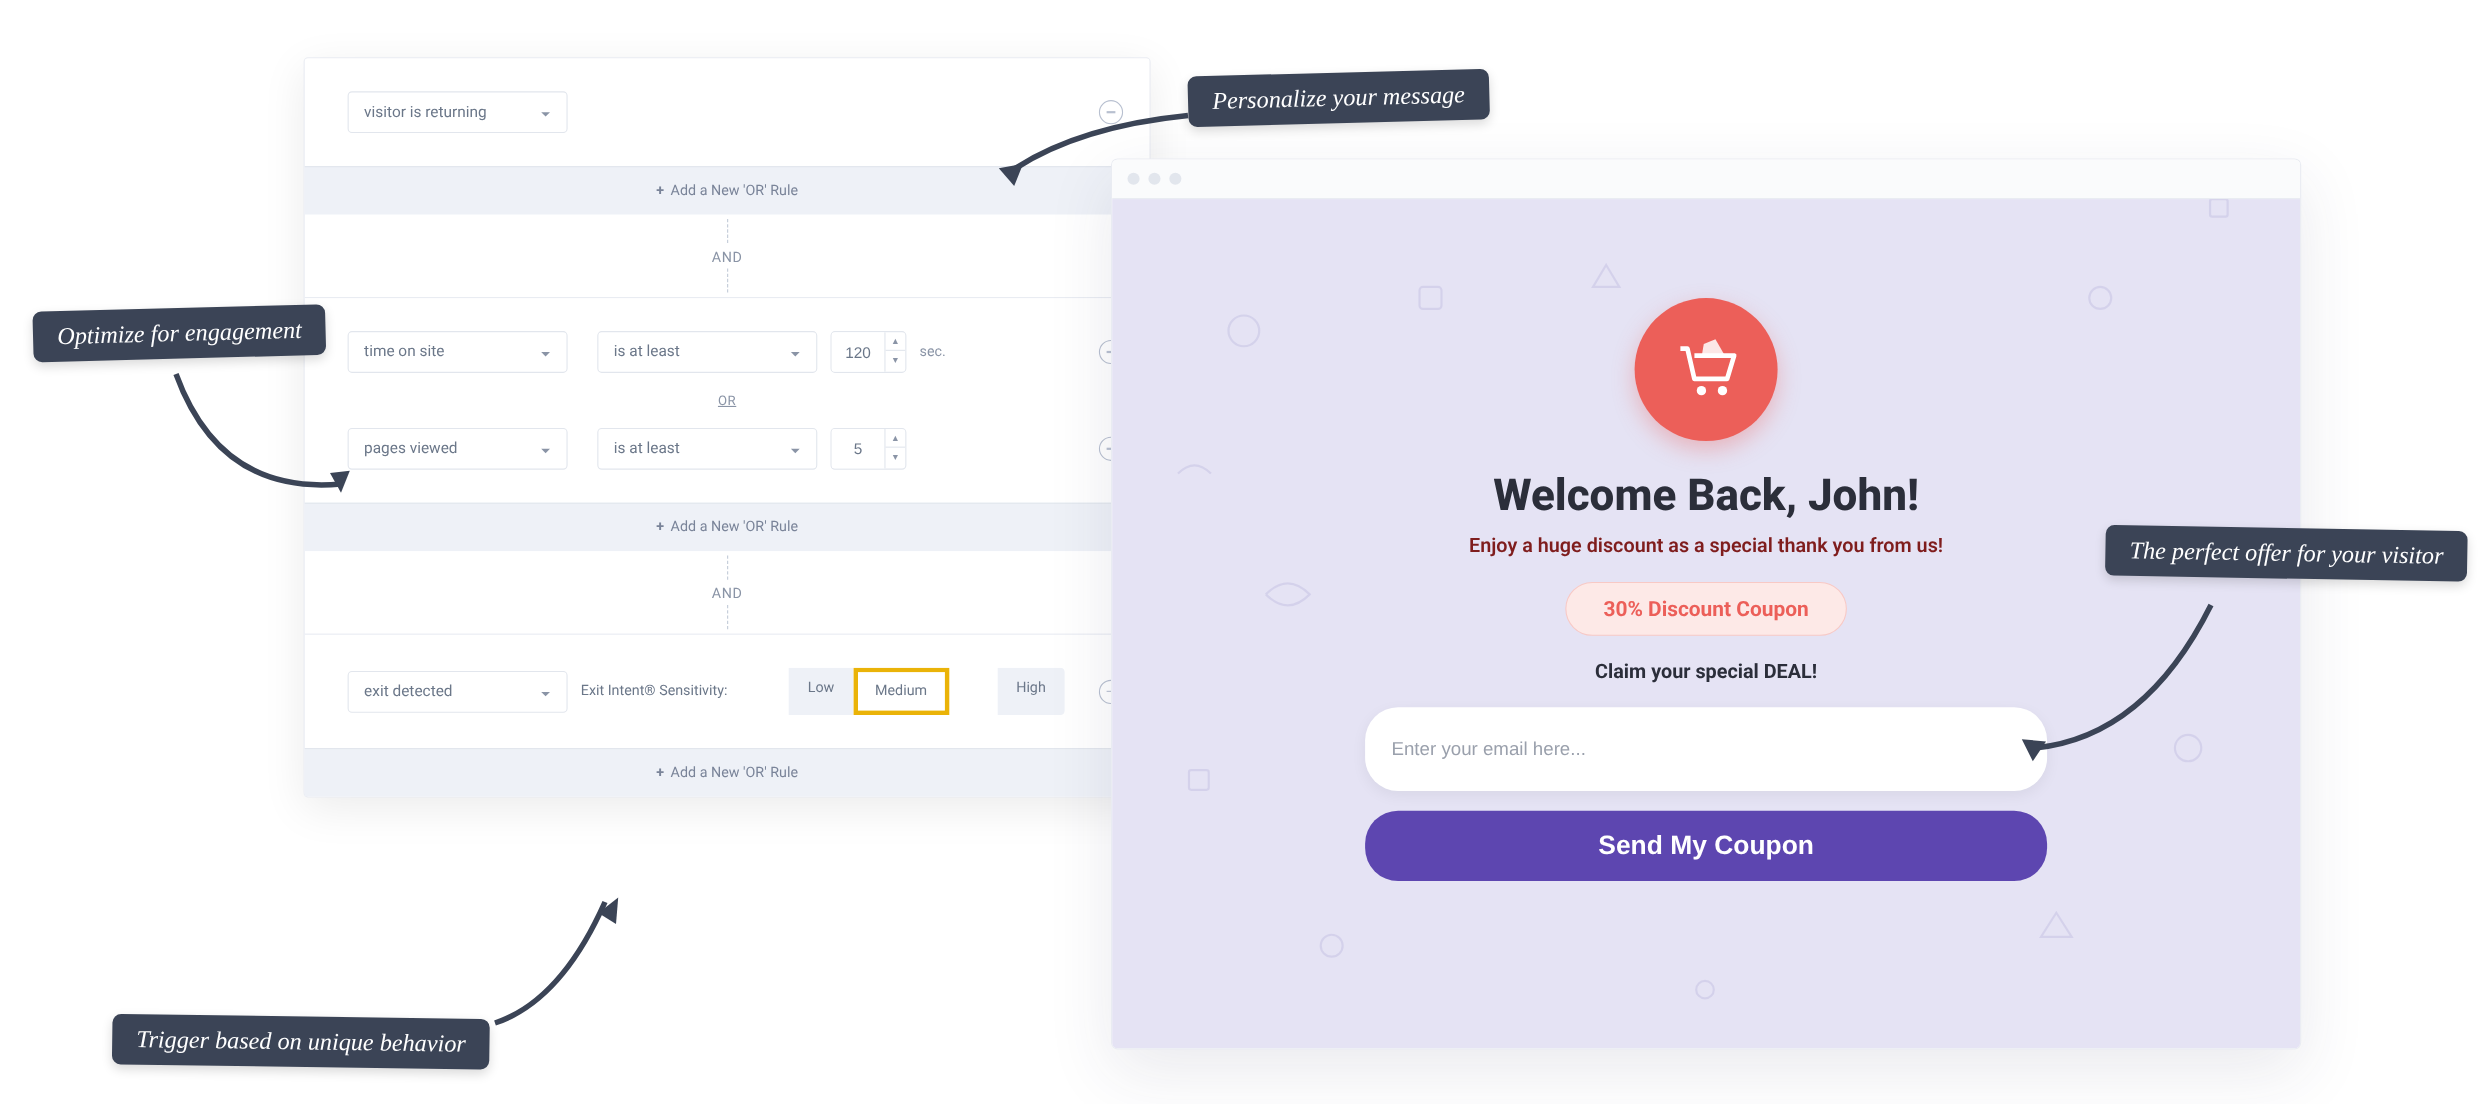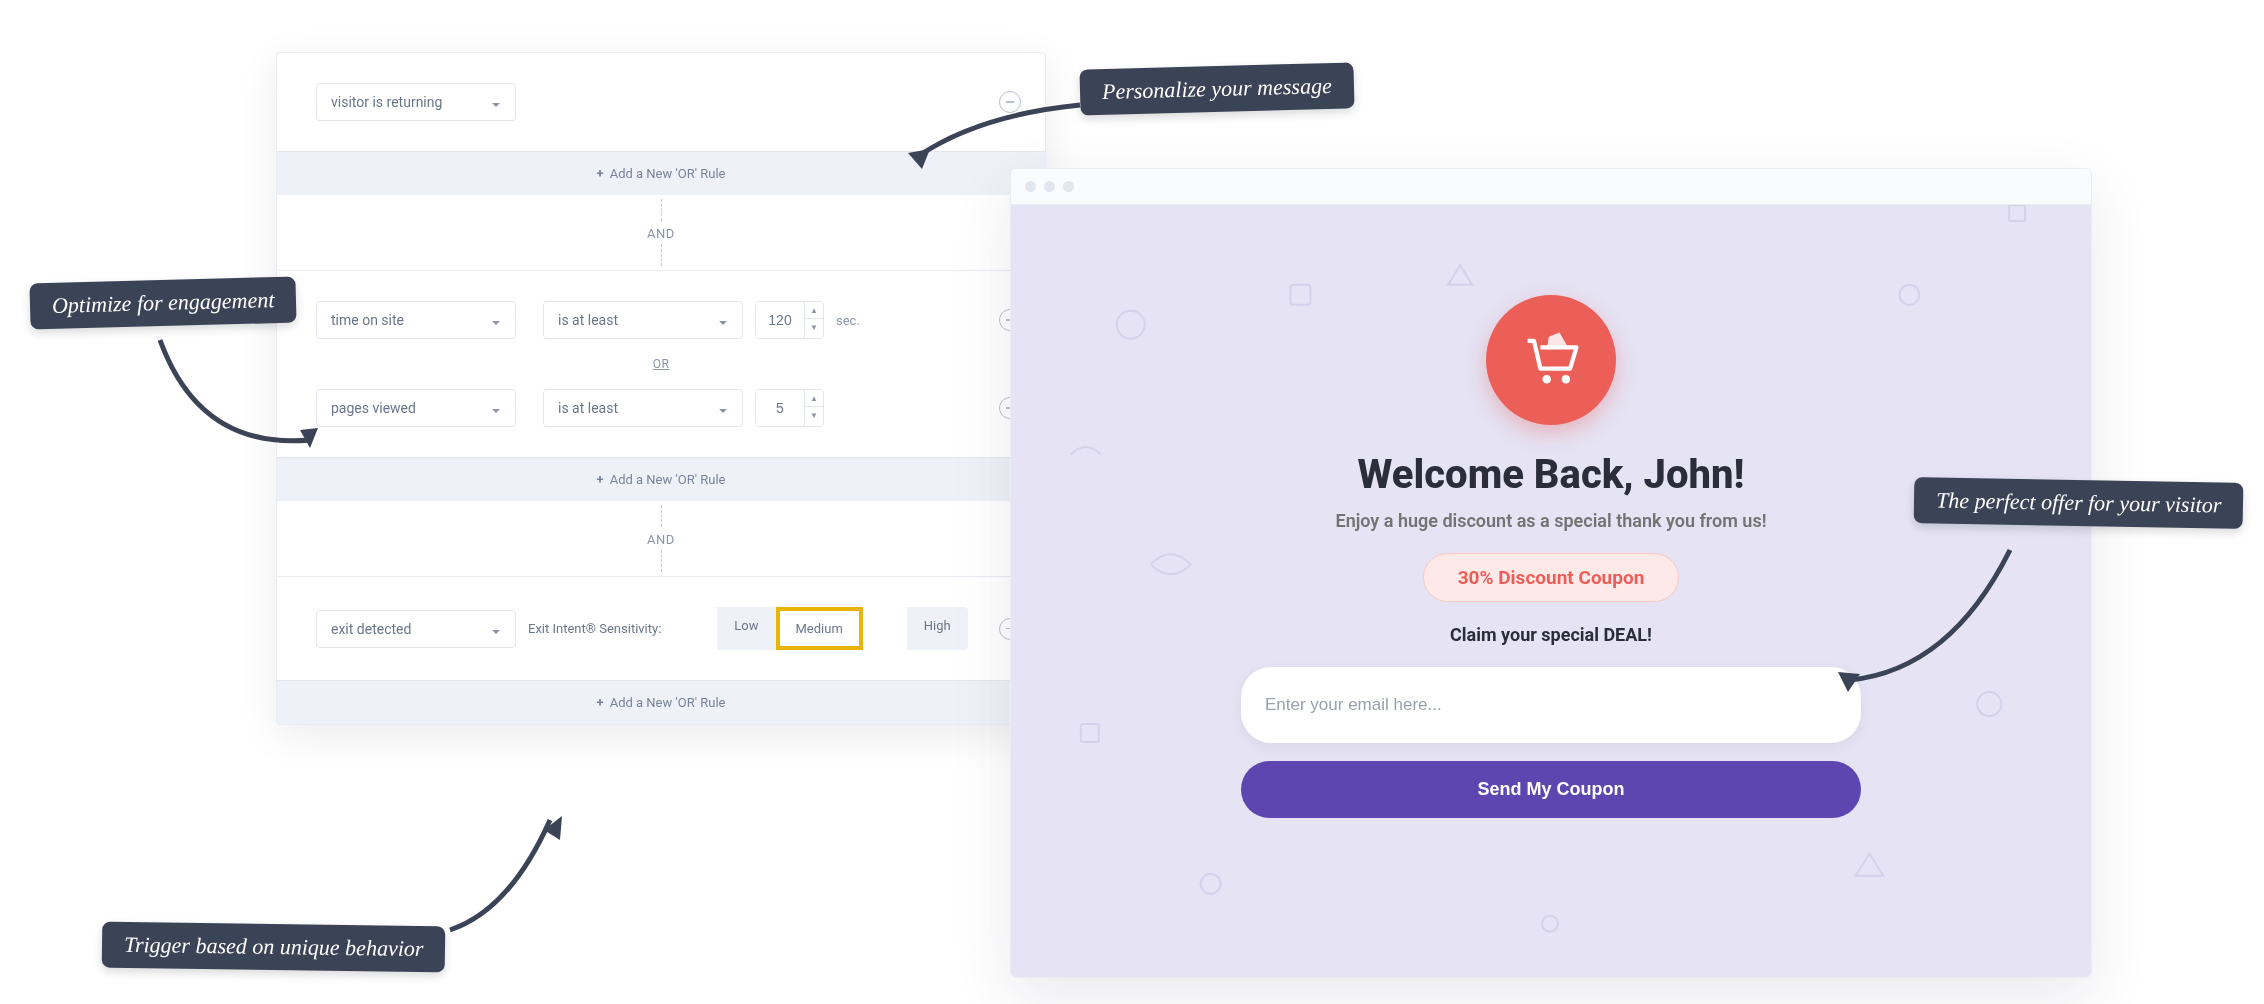--- a/index.html
+++ b/index.html
@@ -172,21 +172,21 @@
 .seg-btn.active {
   background: #fff;
   border: 4px solid #eab308;
 }
 .seg-btn:not(.active) { border: 1px solid transparent; margin-left: 44px; }
 
 
 .browser-preview {
   position: absolute;
   left: 1010px;
-  top: 168px;
+  top: 144px;
   width: 1082px;
   height: 810px;
   background: #fff;
   border: 1px solid #e9ecf2;
   border-radius: 6px;
   box-shadow: 0 20px 60px rgba(50,50,93,0.1);
   overflow: hidden;
 }
 .browser-bar {
   height: 36px;
@@ -229,21 +229,21 @@
 
 .welcome-title {
   font-size: 40px;
   font-weight: 800;
   color: #2b2e3a;
   margin-bottom: 12px;
 }
 .welcome-sub {
   font-size: 18px;
   font-weight: 600;
-  color: #737373;
+  color: #7f1d1d;
   margin-bottom: 22px;
 }
 .coupon-pill {
   background: #fde9e7;
   border: 1px solid #f8c9c5;
   color: #ec5f59;
   font-weight: 700;
   font-size: 19px;
   padding: 12px 34px;
   border-radius: 28px;
@@ -265,21 +265,21 @@
   background: #fff;
   box-shadow: 0 4px 14px rgba(0,0,0,0.06);
   margin-bottom: 18px;
 }
 .email-input::placeholder { color: #9aa0ac; }
 .send-btn {
   width: 620px;
   padding: 18px;
   background: #5d46b0;
   color: #fff;
-  font-size: 18px;
+  font-size: 24px;
   font-weight: 700;
   border: none;
   border-radius: 30px;
   cursor: pointer;
 }
 
 
 .annot {
   position: absolute;
   background: #3b4456;

